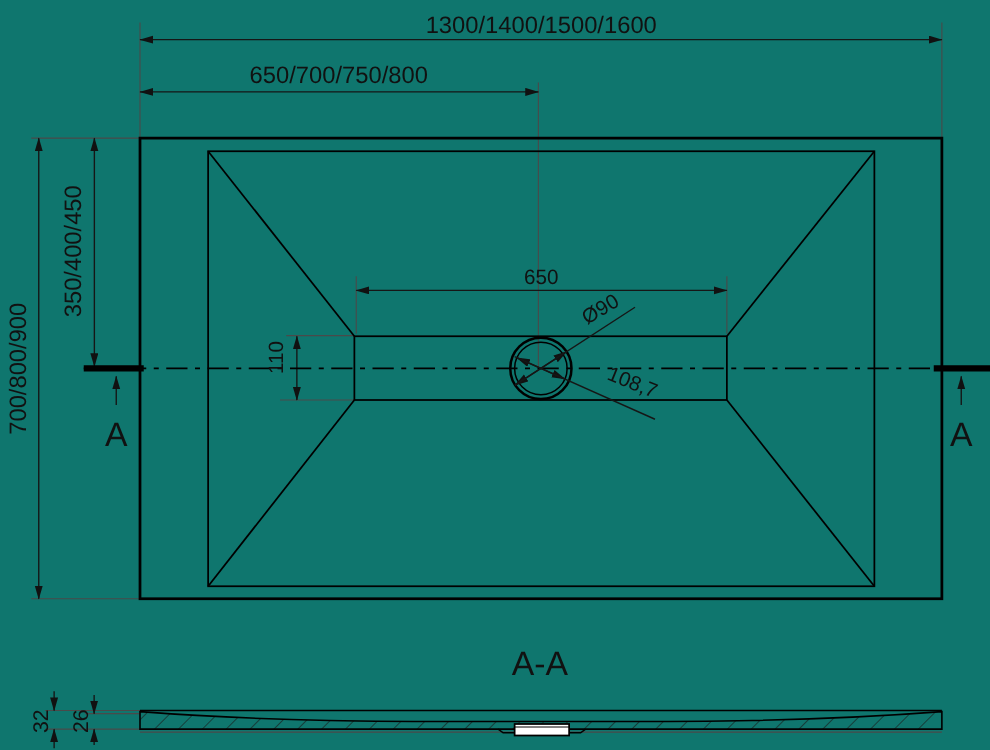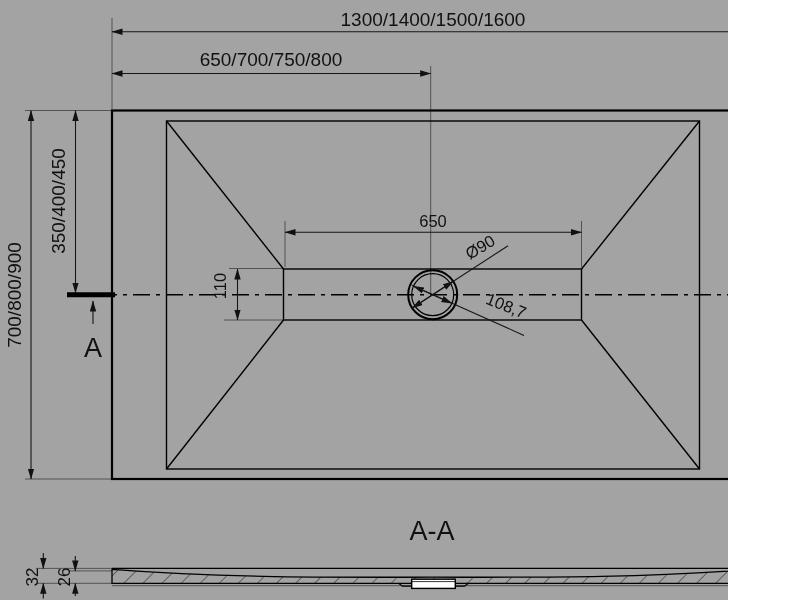--- a/index.html
+++ b/index.html
@@ -1,16 +1,16 @@
 <!DOCTYPE html>
 <html><head>
 <meta charset="utf-8">
 <style>
   html,body{margin:0;padding:0;background:#fff;}
-  .stage{position:relative;width:728px;height:600px;background:#a3a3a3;overflow:hidden;
+  .stage{position:relative;width:792px;height:600px;background:#0f766e;overflow:hidden;
          font-family:"Liberation Sans", sans-serif;}
   svg{display:block;}
   svg text{font-family:"Liberation Sans", sans-serif;fill:#111;}
   .outline{stroke:#000;fill:none;}
   .thick{stroke-width:2.2;}
   .thin{stroke-width:1.4;}
   .dim{stroke:#161616;stroke-width:1.1;fill:none;}
   .ext{stroke:#4a4a4a;stroke-width:0.9;fill:none;}
   .cl{stroke:#000;stroke-width:1.5;fill:none;stroke-dasharray:17 6 4 6;}
   .bar{stroke:#000;stroke-width:5;fill:none;}

